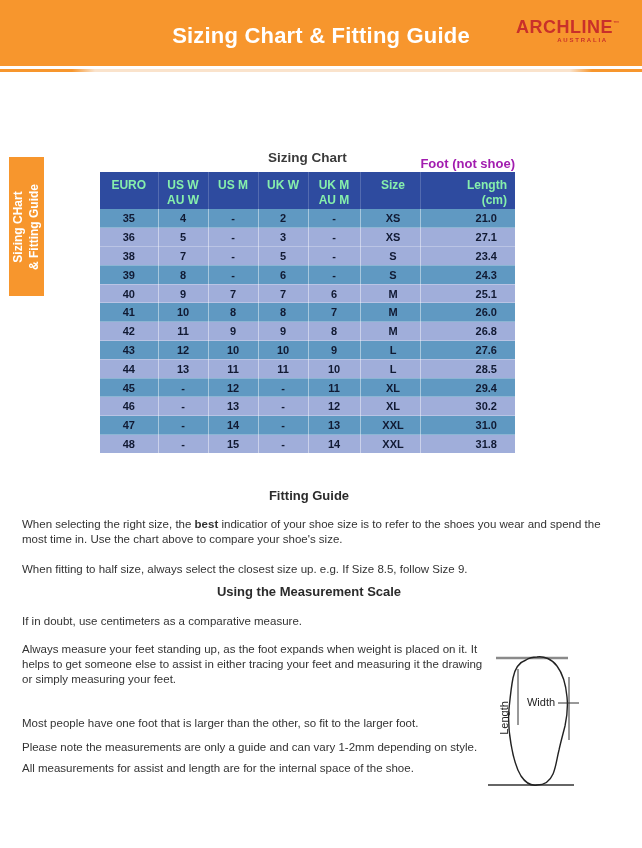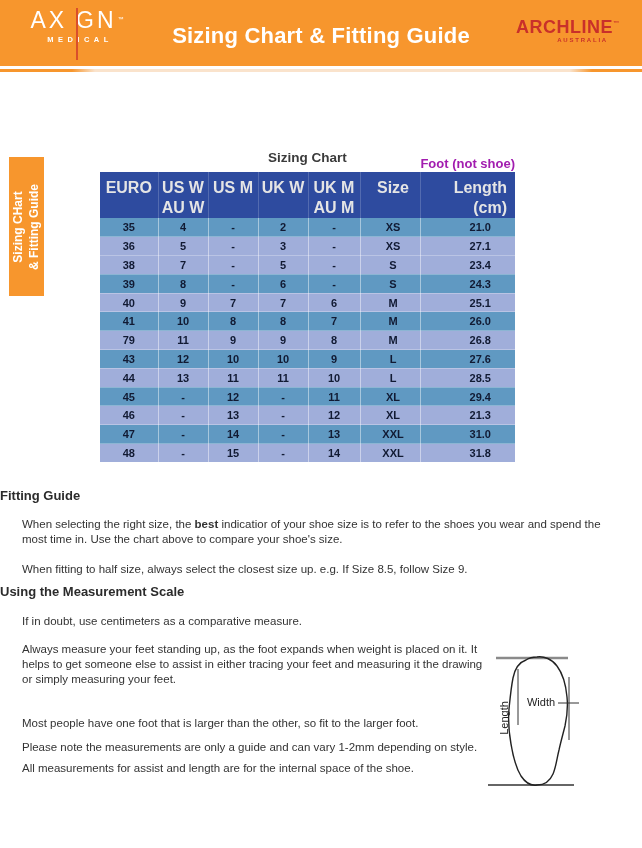--- a/index.html
+++ b/index.html
@@ -41,56 +41,46 @@
     position:absolute; left:50%; top:50%; width:139px; height:36px;
     transform:translate(-50%,-50%) rotate(-90deg);
     color:#fff; font-weight:bold; font-size:12px; line-height:1.3; text-align:center;
     display:flex; flex-direction:column; justify-content:center;
   }
   
   .chart-title{ position:absolute; left:100px; top:150px; width:415px; text-align:center; font-size:13.5px; font-weight:bold; color:#3b3b3b; }
   .foot-note{ position:absolute; left:100px; top:156px; width:415px; text-align:right; font-size:13px; font-weight:bold; color:#a21caf; }
   .sizing-table{ position:absolute; left:100px; top:172px; width:415px; border-collapse:collapse; table-layout:fixed; }
   .sizing-table th{
-    background:var(--tbl-blue); color:#e5e5e5; font-size:16px; font-weight:bold;
+    background:var(--tbl-blue); color:#86efac; font-size:12px; font-weight:bold;
     vertical-align:top; padding-top:6px; height:37px; line-height:1.25; text-align:center;
     border-right:1.5px solid rgba(255,255,255,0.18);
   }
   .sizing-table td{
     height:18.8px; font-size:11px; font-weight:bold; color:#111A33; text-align:center;
     border-right:1.5px solid rgba(255,255,255,0.45);
     border-bottom:1px solid rgba(255,255,255,0.28);
   }
   .sizing-table th:last-child, .sizing-table td:last-child{ border-right:none; }
   .sizing-table tr:last-child td{ border-bottom:none; }
   tr.row-a td{ background:var(--row-a); }
   tr.row-b td{ background:var(--row-b); }
   .sizing-table th:nth-child(6), .sizing-table td:nth-child(6){ text-align:center; padding-left:6px; }
   .sizing-table th:nth-child(7){ text-align:right; padding-right:8px; }
-  .sizing-table td:nth-child(7){ text-align:right; padding-right:24px; }
-  
-  .h2{ position:absolute; left:0; width:618px; text-align:left; font-size:13px; font-weight:bold; color:#2b2b2b; }
+  .sizing-table td:nth-child(7){ text-align:right; padding-right:18px; }
+  
+  .h2{ position:absolute; left:0; width:618px; text-align:center; font-size:13px; font-weight:bold; color:#2b2b2b; }
   .para{ position:absolute; left:22px; font-size:11.5px; color:#333; line-height:15.2px; }
   
   .foot-diagram{ position:absolute; left:482px; top:645px; }
 </style>
 </head>
 <body>
 
 <div class="topbar">
-  <div class="axign">
-    <div class="axign-name">
-      <span>AX</span>
-      <span class="axign-gap"></span>
-      <span>GN</span>
-      <span class="axign-tm">™</span>
-    </div>
-    <div class="axign-line"></div>
-    <div class="axign-sub">MEDICAL</div>
-  </div>
   <div class="main-title">Sizing Chart &amp; Fitting Guide</div>
   <div class="archline">
     <div class="archline-name"><span>ARCHLINE</span><span class="archline-tm">™</span></div>
     <div class="archline-sub">AUSTRALIA</div>
   </div>
 </div>
 <div class="divider"></div>
 
 <div class="side-tab">
   <div class="side-tab-text">
@@ -189,21 +179,21 @@
       <tr class="row-a">
         <td>41</td>
         <td>10</td>
         <td>8</td>
         <td>8</td>
         <td>7</td>
         <td>M</td>
         <td>26.0</td>
       </tr>
       <tr class="row-b">
-        <td>79</td>
+        <td>42</td>
         <td>11</td>
         <td>9</td>
         <td>9</td>
         <td>8</td>
         <td>M</td>
         <td>26.8</td>
       </tr>
       <tr class="row-a">
         <td>43</td>
         <td>12</td>
@@ -231,21 +221,21 @@
         <td>XL</td>
         <td>29.4</td>
       </tr>
       <tr class="row-b">
         <td>46</td>
         <td>-</td>
         <td>13</td>
         <td>-</td>
         <td>12</td>
         <td>XL</td>
-        <td>21.3</td>
+        <td>30.2</td>
       </tr>
       <tr class="row-a">
         <td>47</td>
         <td>-</td>
         <td>14</td>
         <td>-</td>
         <td>13</td>
         <td>XXL</td>
         <td>31.0</td>
       </tr>

